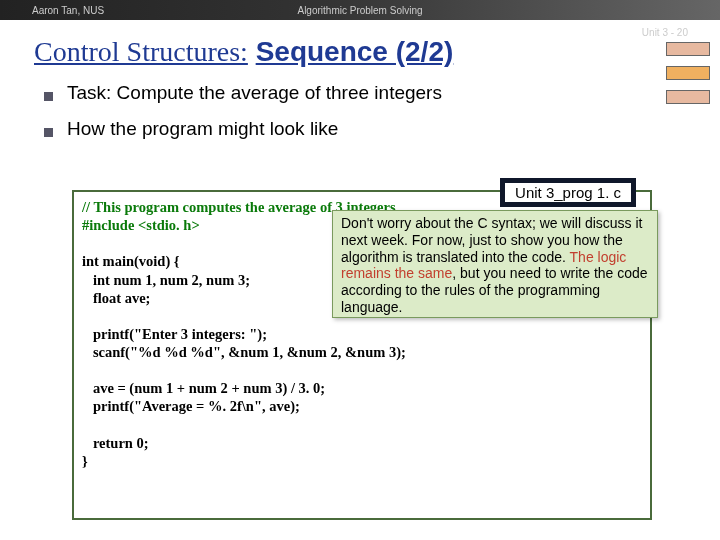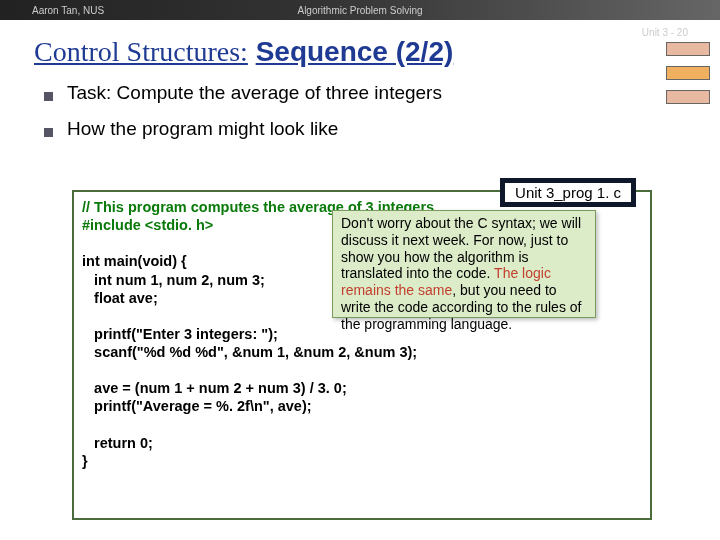--- a/index.html
+++ b/index.html
@@ -74,32 +74,32 @@
   }
   .code-box {
     position: absolute;
     left: 72px;
     top: 190px;
     width: 580px;
     height: 330px;
     border: 2px solid #4a6b3b;
     background: #fff;
     padding: 6px 8px;
-    font-family: Liberation Sans, sans-serif;
+    font-family: Liberation Serif, serif;
     font-size: 14.5px;
     font-weight: bold;
     line-height: 1.25;
     white-space: pre;
   }
   .code-box .green { color: #0a7a0a; }
   .note-box {
     position: absolute;
     left: 332px;
     top: 210px;
-    width: 264px;
+    width: 326px;
     height: 108px;
     z-index: 2;
     background: #dcebc8;
     border: 1px solid #7a9a5e;
     box-shadow: 2px 2px 4px rgba(0,0,0,0.25);
     padding: 4px 8px;
     font-size: 14px;
     font-family: Arial, sans-serif;
     line-height: 1.2;
   }

